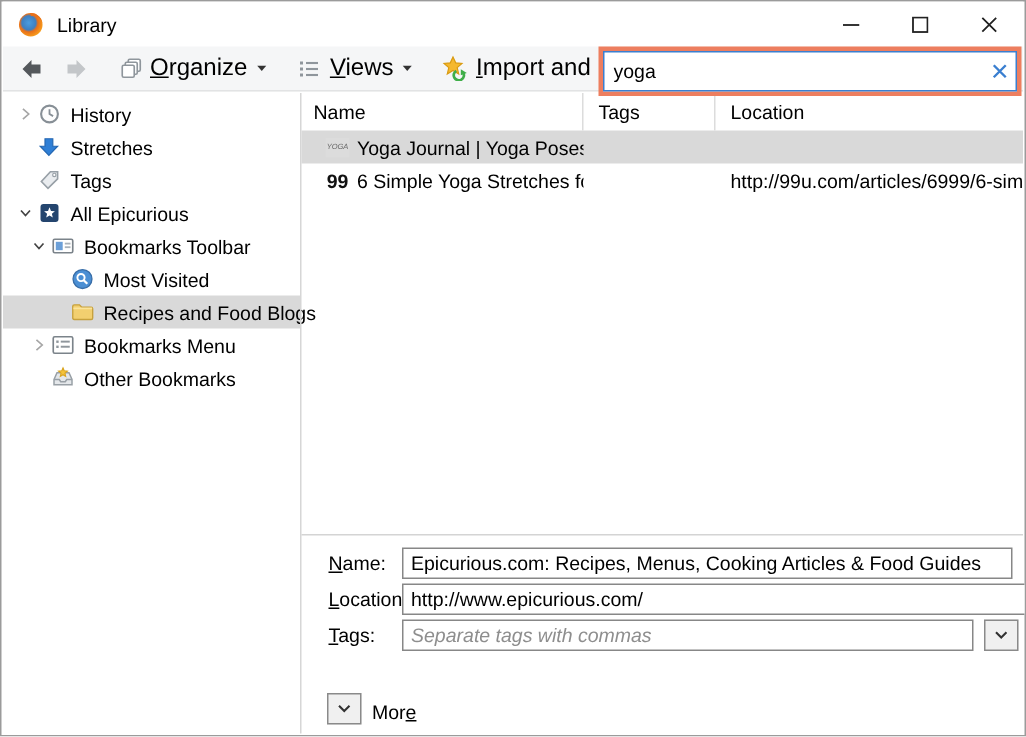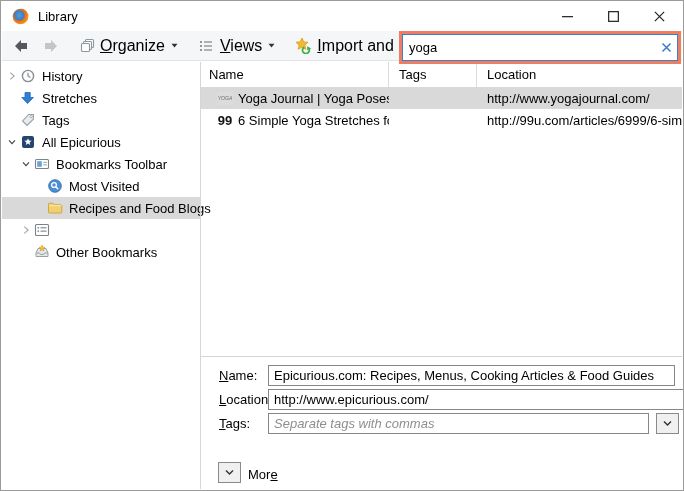--- a/index.html
+++ b/index.html
@@ -25,21 +25,21 @@
   .searchbox input { flex:1; border:none; outline:none; font:13px "Liberation Sans",sans-serif; padding-left:6px; background:transparent; }
   .clearbtn { width:22px; height:100%; display:flex; align-items:center; justify-content:center; }
 
   
   .sidebar { position:absolute; left:1px; top:61px; width:198px; bottom:1px; background:#fff; padding-top:3px; }
   .pane-divider { position:absolute; left:199px; top:61px; width:1px; bottom:1px; background:#d6d6d6; }
   .trow { display:flex; align-items:center; height:22px; white-space:nowrap; }
   .trow.sel { background:#d9d9d9; }
   .twisty { width:12px; height:16px; flex:none; display:flex; align-items:center; justify-content:center; }
   .icon16 { width:16px; height:16px; flex:none; margin:0 6px 0 2px; display:flex; align-items:center; justify-content:center; }
-  .lvl0 { padding-left:4px; } .lvl1 { padding-left:18px; } .lvl2 { padding-left:31px; }
+  .lvl0 { padding-left:9px; } .lvl1 { padding-left:18px; } .lvl2 { padding-left:31px; }
 
   
   .listpane { position:absolute; left:200px; top:61px; right:1px; }
   .lheader { display:flex; height:25px; }
   .hcell { display:flex; align-items:center; height:100%; }
   .hname { width:188px; padding-left:8px; border-right:1px solid #dcdcdc; }
   .htags { width:88px; padding-left:10px; border-right:1px solid #dcdcdc; }
   .hloc  { flex:1; padding-left:10px; }
   .lrow { display:flex; height:22px; align-items:center; }
   .lrow.sel { background:#d9d9d9; }
@@ -272,20 +272,21 @@
         <svg width="16" height="16" viewBox="0 0 16 16">
             <rect x="1.5" y="2.5" width="13" height="11" rx="1" fill="#fff" stroke="#7b838a" stroke-width="1.1"></rect>
             <g fill="#8f969c">
               <rect x="3.5" y="5" width="1.6" height="1.6"></rect>
               <rect x="6.5" y="5.1" width="6" height="1.3"></rect>
               <rect x="3.5" y="8.4" width="1.6" height="1.6"></rect>
               <rect x="6.5" y="8.5" width="6" height="1.3"></rect>
             </g>
           </svg>
       </span>
+      <span>Bookmarks Menu</span>
     </div>
 
     <div class="trow lvl1">
       <span class="twisty"></span>
       <span class="icon16">
         <svg width="16" height="16" viewBox="0 0 16 16">
             <path d="M2 9 L4 4.5 L12 4.5 L14 9 L14 12.5 L2 12.5 Z" fill="#e4e7ea" stroke="#99a0a6" stroke-width="1"></path>
             <path d="M2 9 L5.5 9 L6.5 10.5 L9.5 10.5 L10.5 9 L14 9" fill="none" stroke="#99a0a6" stroke-width="1"></path>
             <path d="M8 1.2 L8.8 3.2 L11 3.4 L9.3 4.8 L9.8 6.9 L8 5.8 L6.2 6.9 L6.7 4.8 L5 3.4 L7.2 3.2 Z" fill="#f5c33b" stroke="#d9a41f" stroke-width="0.7"></path>
           </svg>
@@ -308,21 +309,20 @@
           <span>Location</span>
         </div>
     </div>
 
     <div class="lrow sel">
       <div class="cname">
         <span class="fav fav1">YOGA</span>
         <span>Yoga Journal | Yoga Poses, ...</span>
       </div>
       <div class="ctags"></div>
-      <div class="cloc">http://www.yogajournal.com/</div>
     </div>
 
     <div class="lrow">
       <div class="cname">
         <span class="fav fav2">99</span>
         <span>6 Simple Yoga Stretches for...</span>
       </div>
       <div class="ctags"></div>
       <div class="cloc">http://99u.com/articles/6999/6-sim...</div>
     </div>

